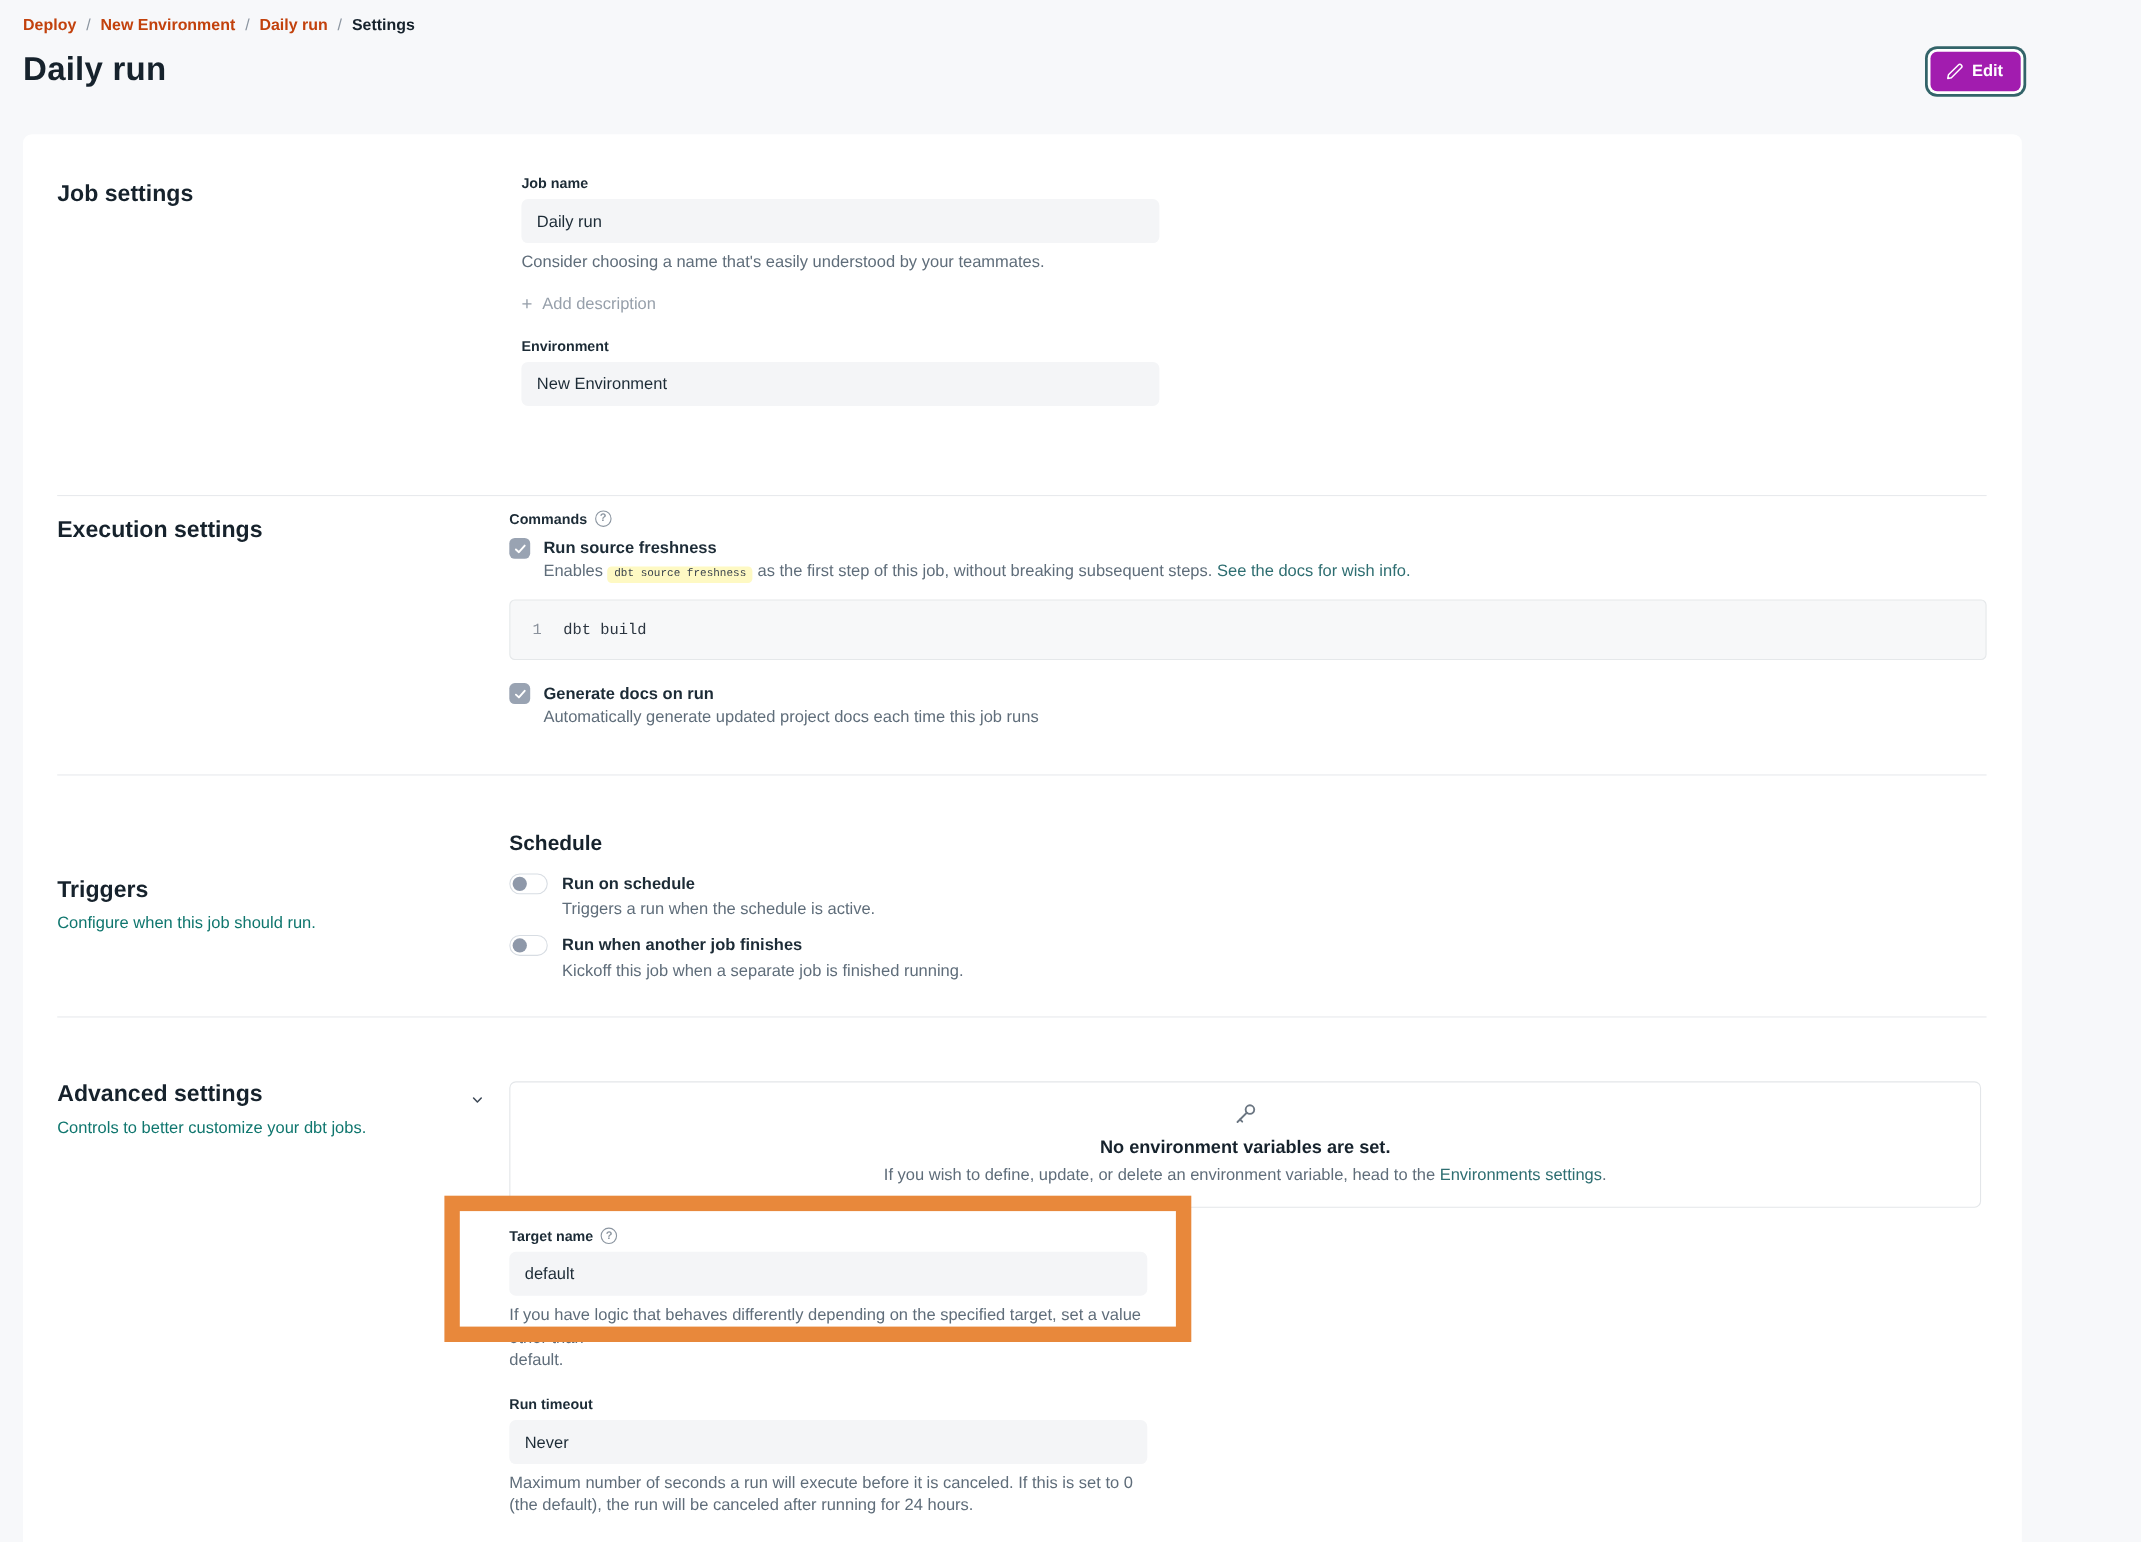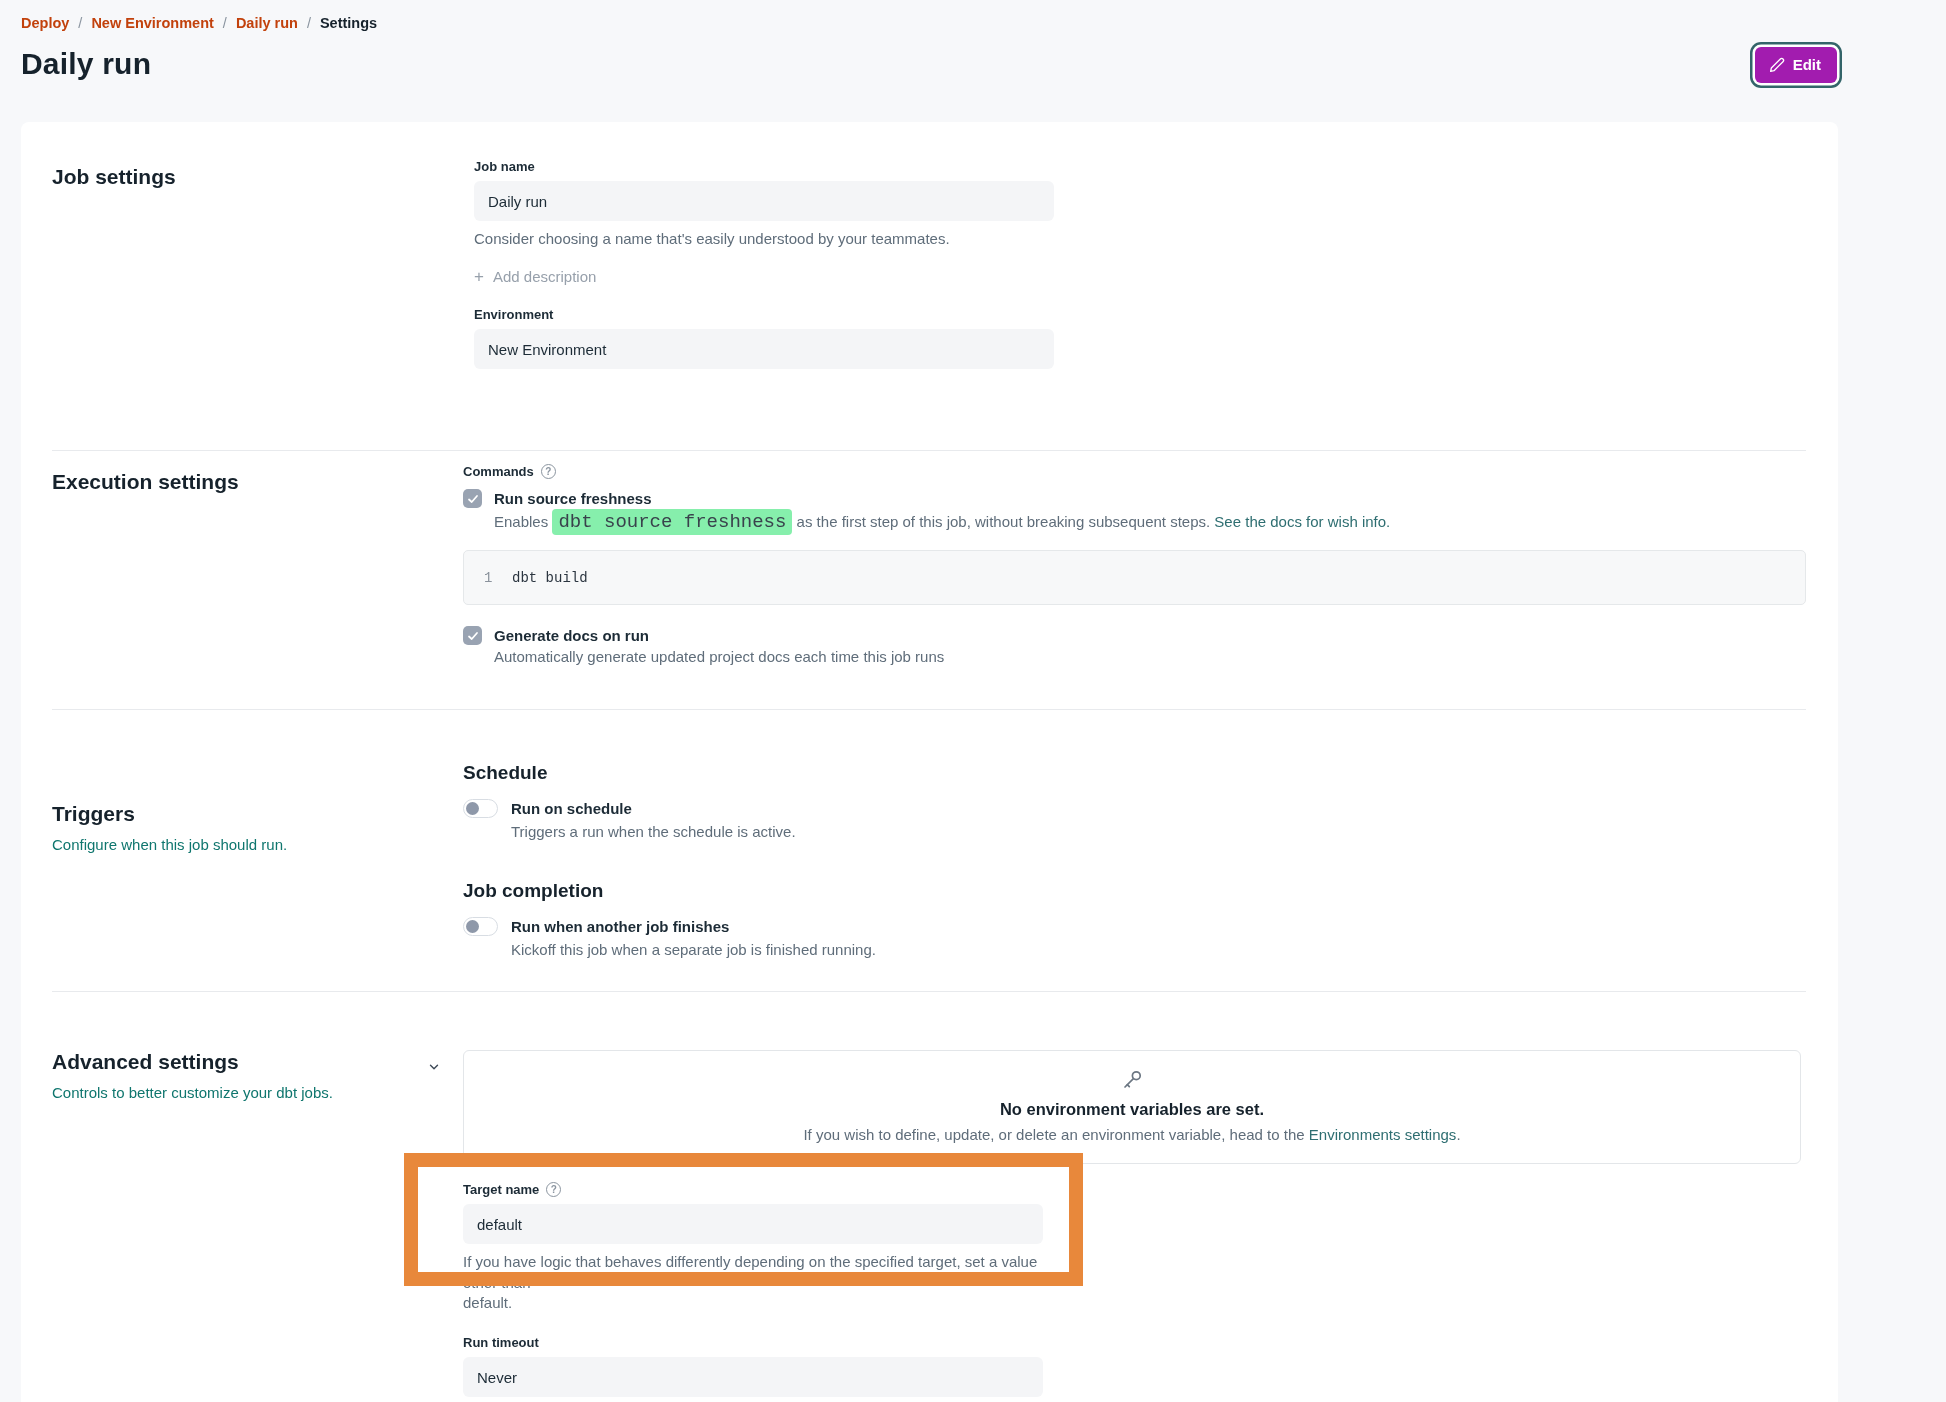--- a/index.html
+++ b/index.html
@@ -69,21 +69,21 @@
   .check-row { display:flex; align-items:center; gap:12px; }
   .checkbox {
     width:19px; height:19px; border-radius:5px;
     background:#99a3b2; display:flex; align-items:center; justify-content:center;
     cursor:pointer; flex:none;
   }
   .check-label { font-size:15px; font-weight:700; color:#1c2b36; }
   .check-desc { margin-left:31px; margin-top:3px; font-size:15px; color:#5f6d7a; }
   .code-chip {
     font-family:"Liberation Mono","DejaVu Sans Mono",monospace;
-    font-size:19px; background:#86efac; color:#39424c;
+    font-size:10px; background:#fef9c3; color:#39424c;
     padding:2px 6px; border-radius:4px;
   }
   .inline-link { color:#2e6e71; cursor:pointer; }
 
   .code-block {
     margin-top:17px; width:1343px; height:55px;
     background:#f7f8f9; border:1px solid #e5e8ea; border-radius:5px;
     display:flex; align-items:center;
     font-family:"Liberation Mono","DejaVu Sans Mono",monospace; font-size:14px;
   }
@@ -222,21 +222,20 @@
       <div>
         <div class="group-heading">Schedule</div>
         <div class="toggle-row">
           <span class="toggle">
               <span class="toggle-knob"></span>
             </span>
           <span class="toggle-label">Run on schedule</span>
         </div>
         <div class="toggle-desc">Triggers a run when the schedule is active.</div>
 
-        <div class="group-heading" style="margin-top:40px;">Job completion</div>
         <div class="toggle-row">
           <span class="toggle">
               <span class="toggle-knob"></span>
             </span>
           <span class="toggle-label">Run when another job finishes</span>
         </div>
         <div class="toggle-desc">Kickoff this job when a separate job is finished running.</div>
       </div>
     </div>
 

